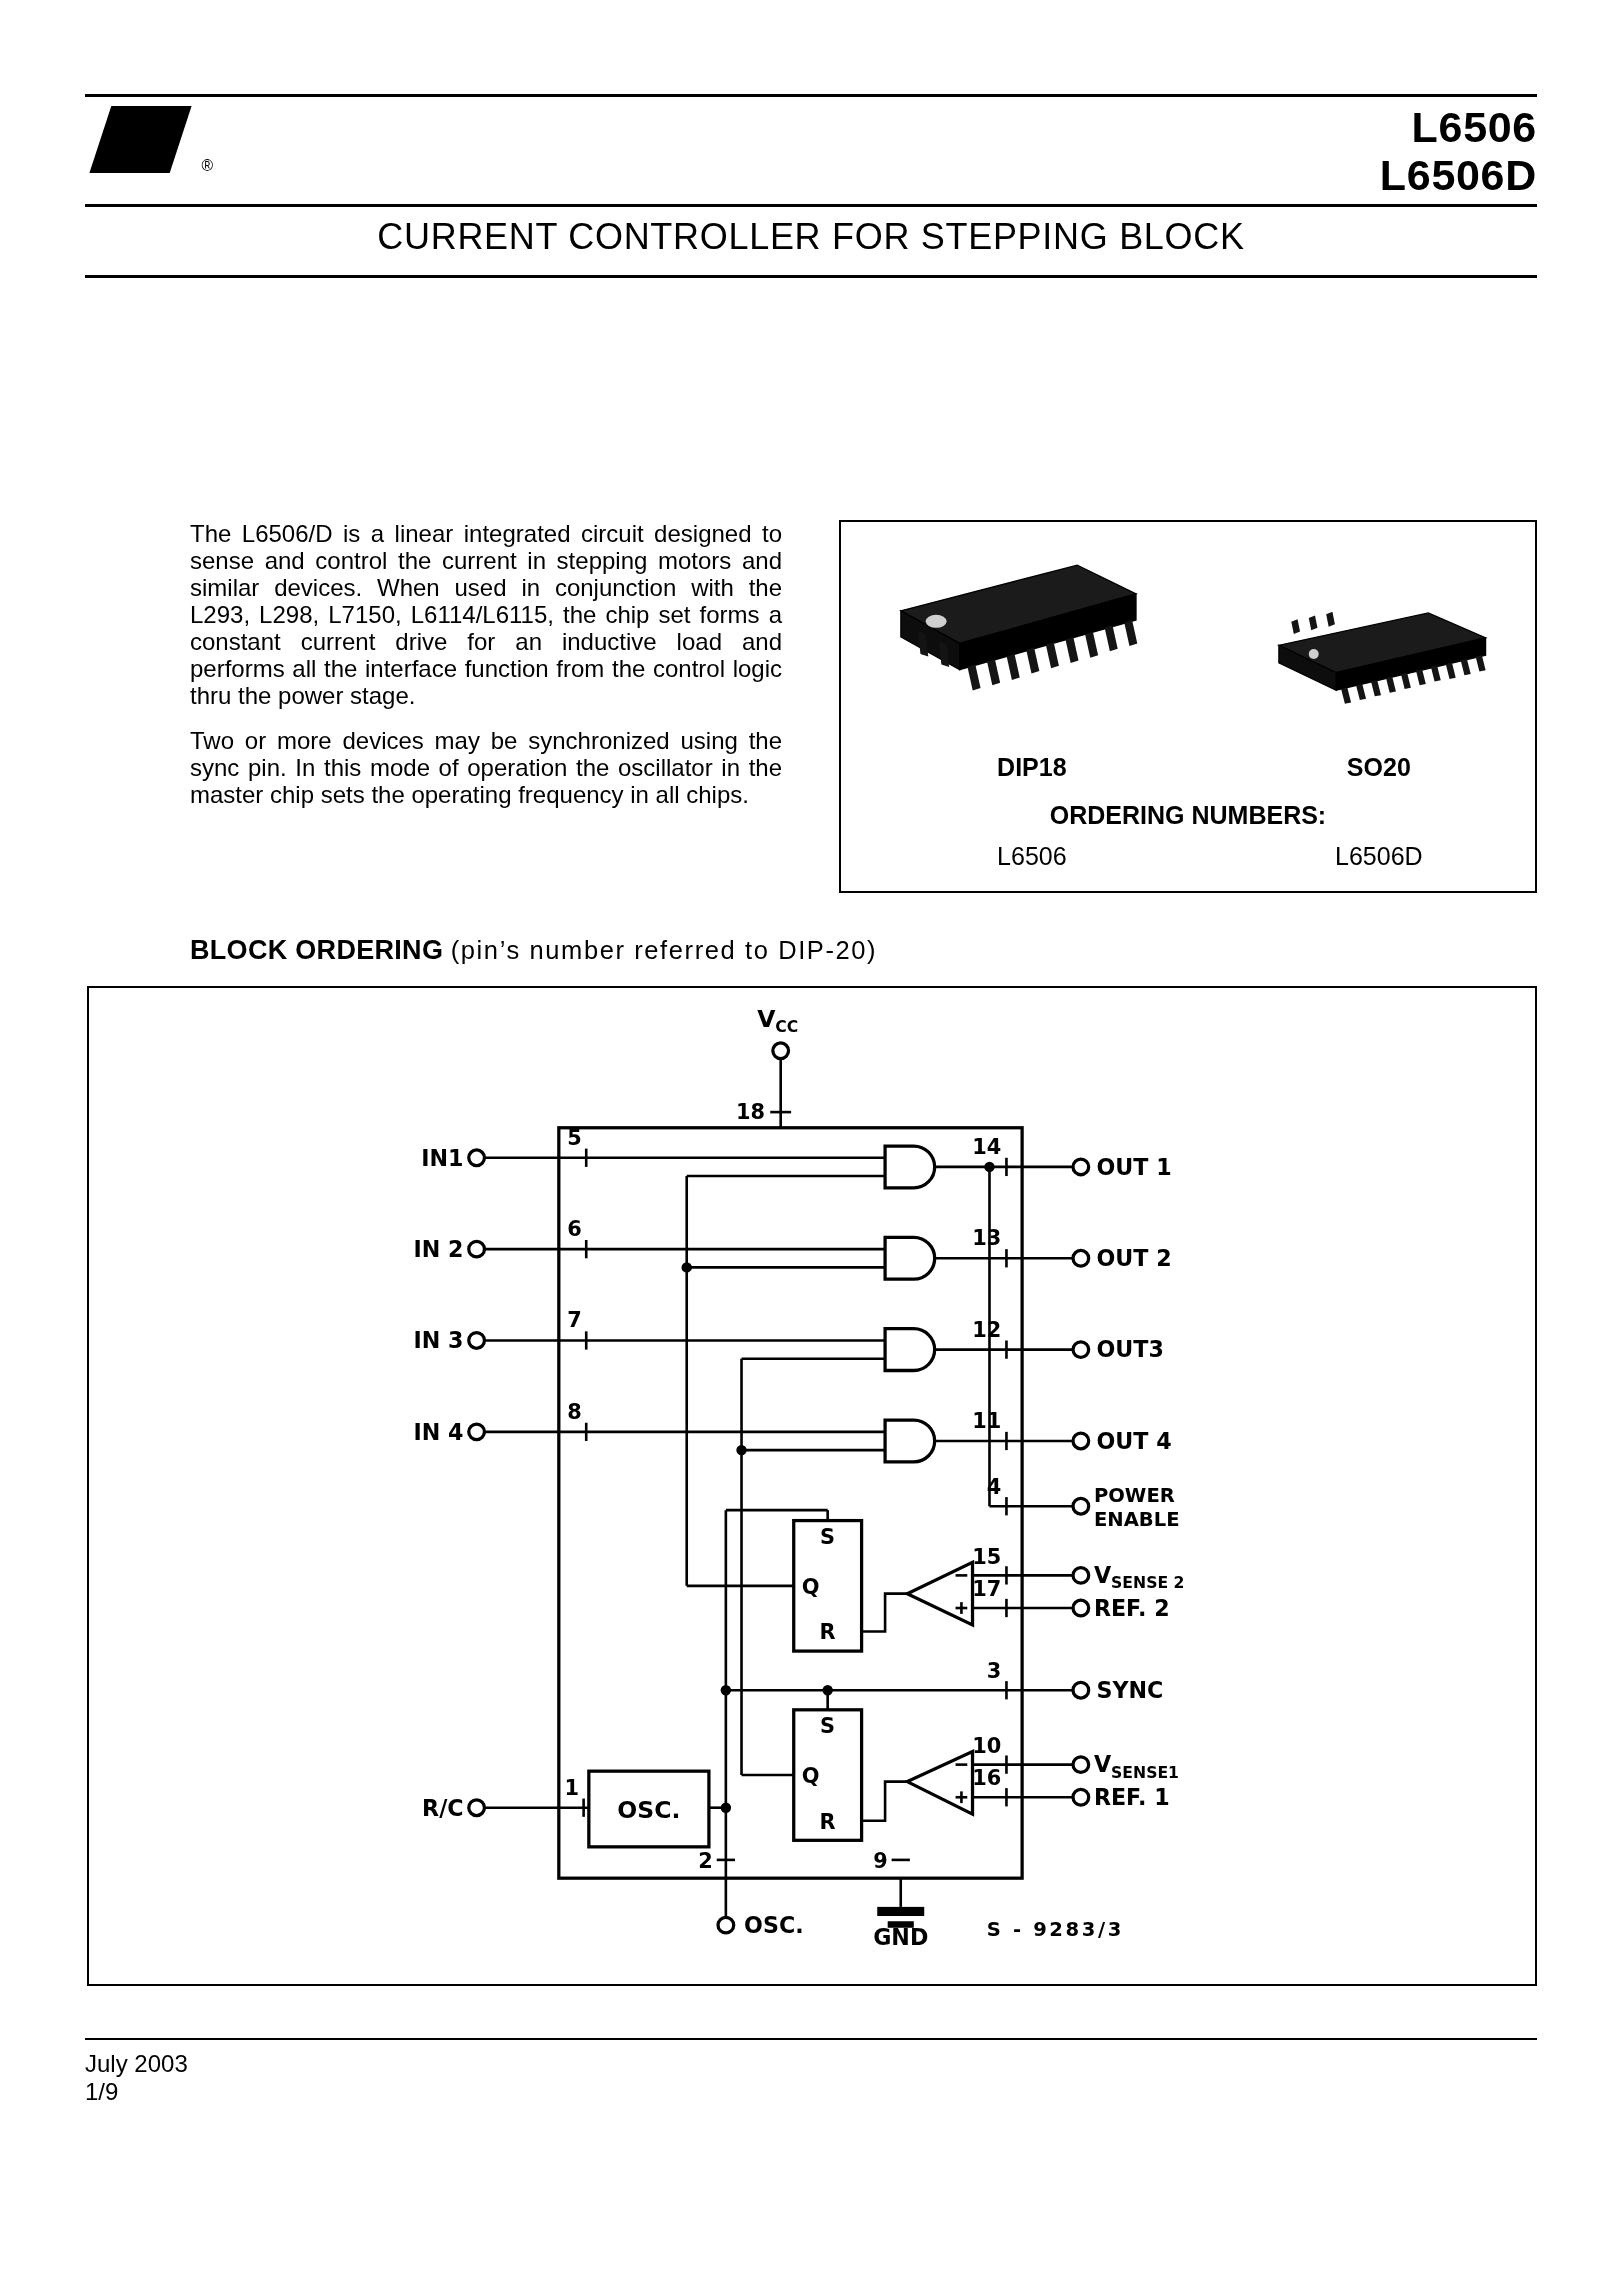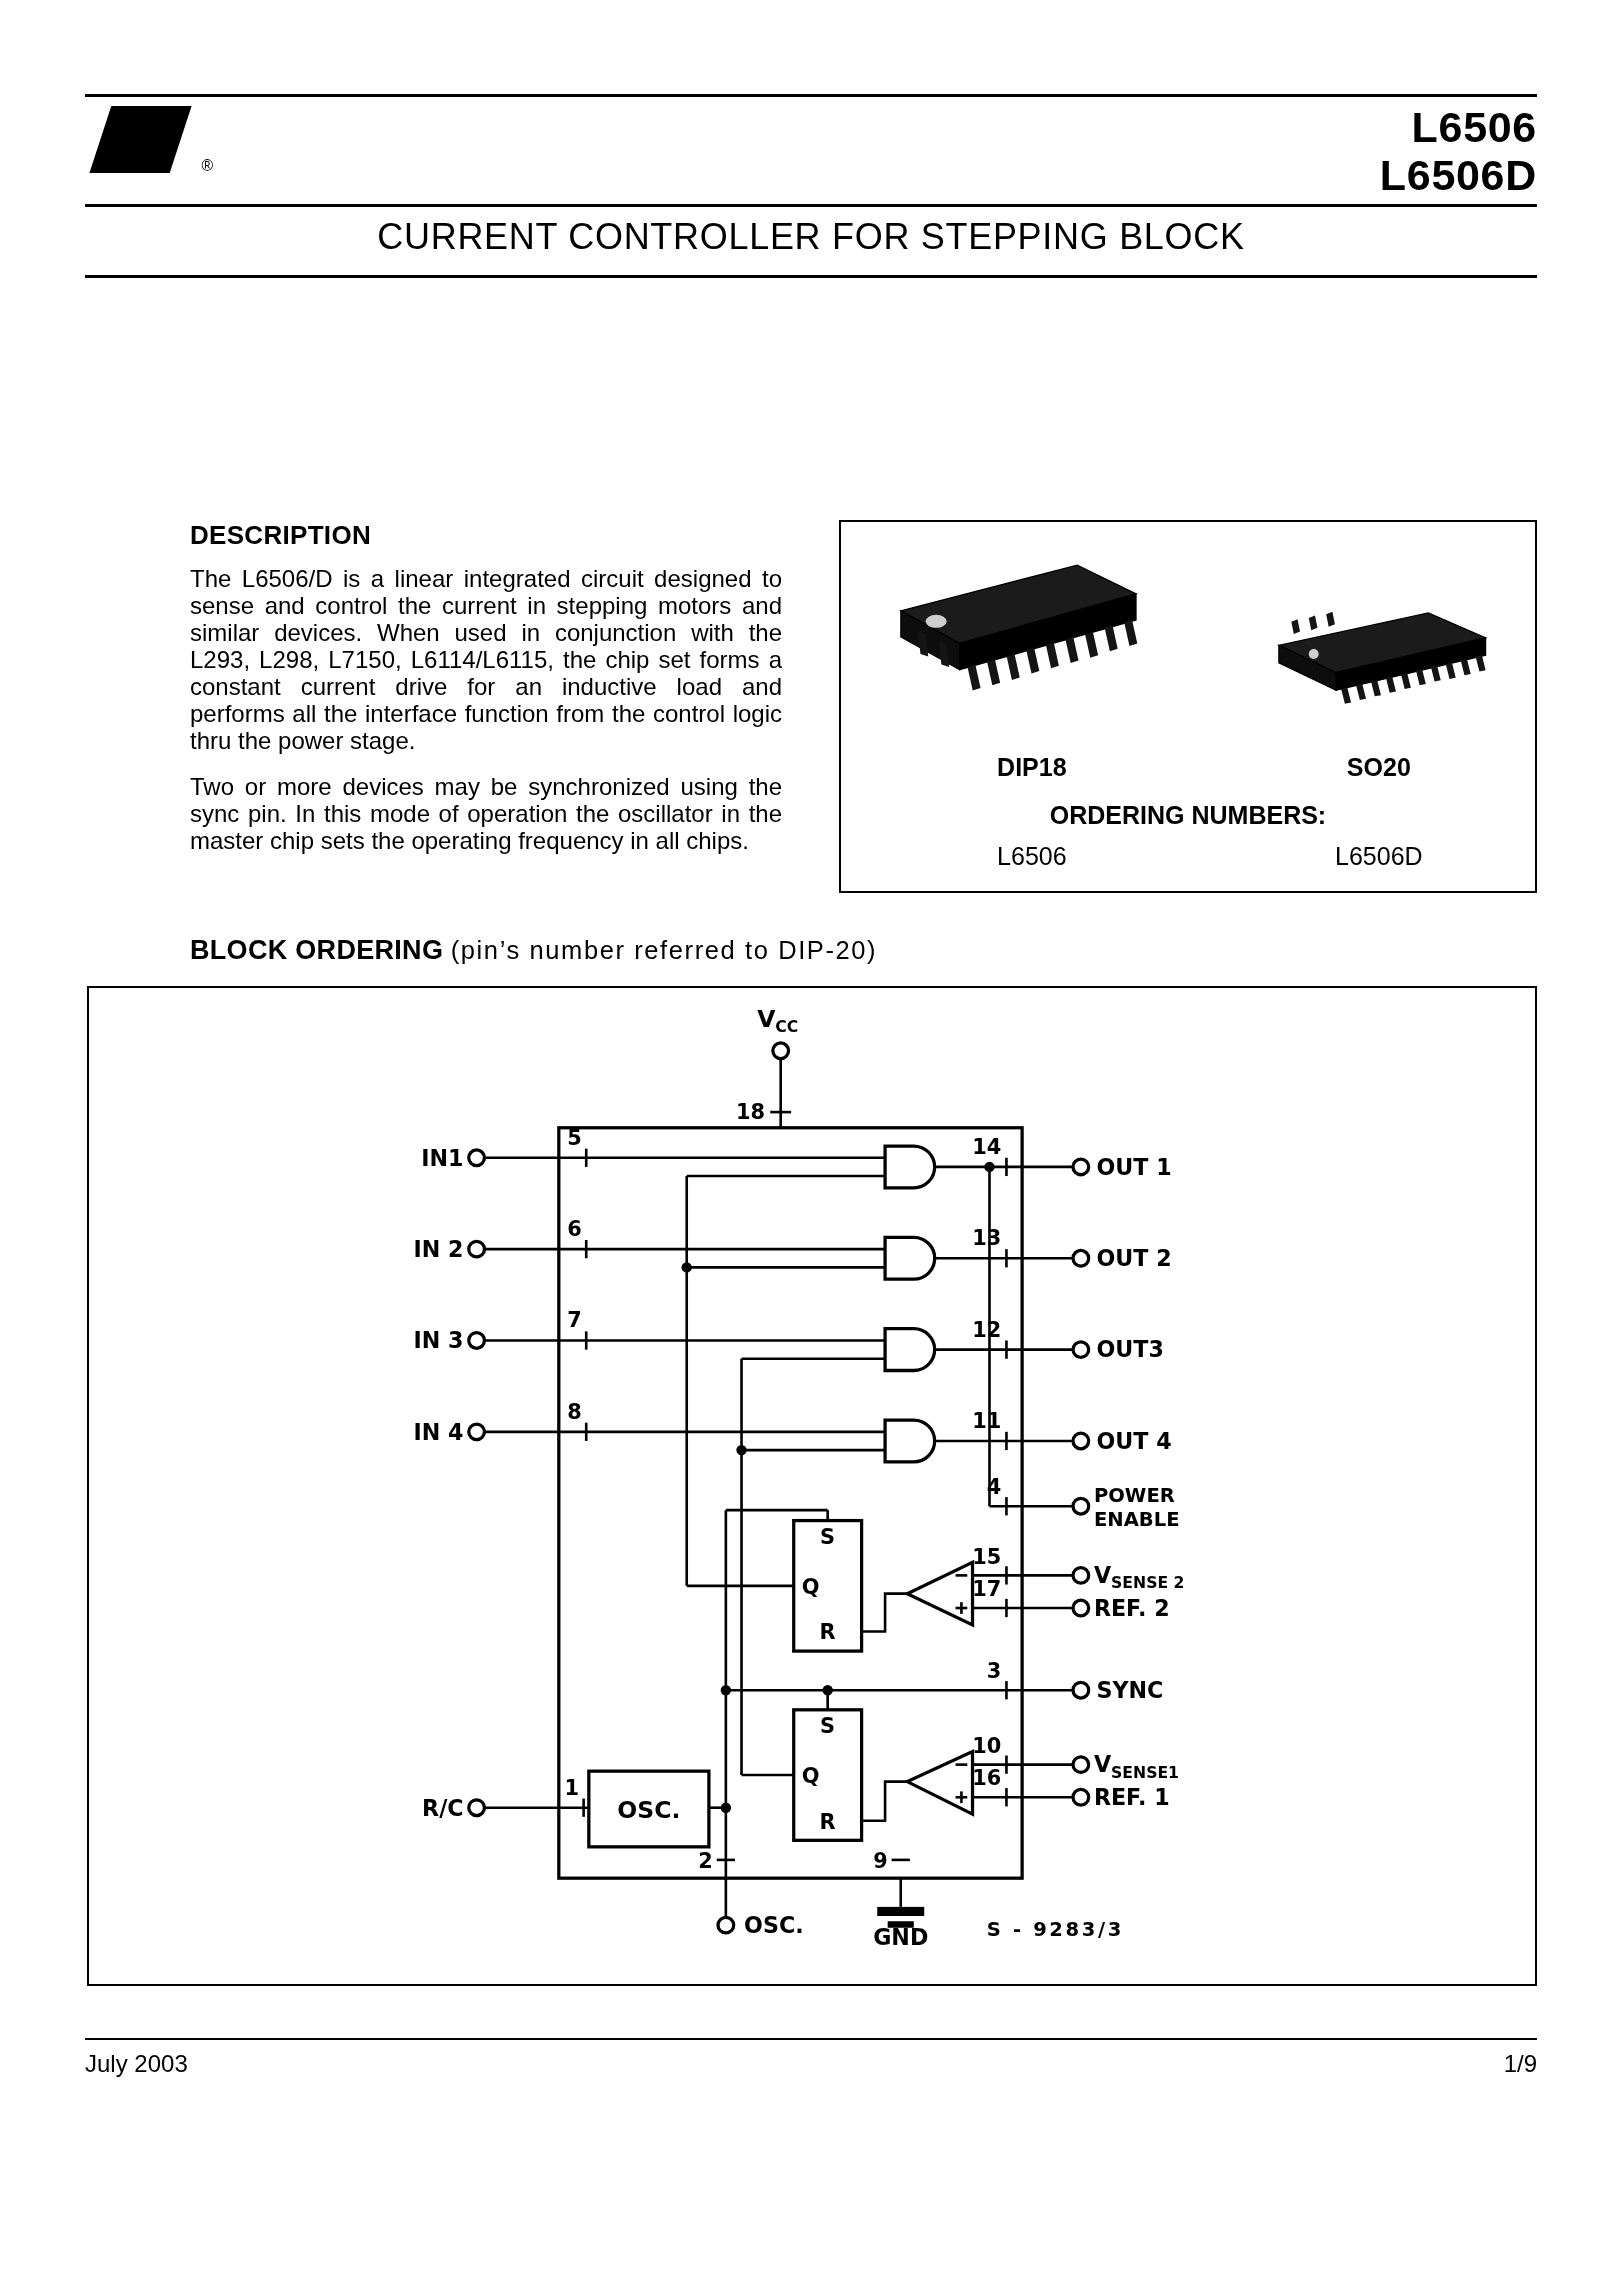--- a/index.html
+++ b/index.html
@@ -30,21 +30,21 @@
   .pkg-numbers div:last-child{width:45%;}
   
   .blk-heading{position:absolute;left:190px;top:935px;font-size:27px;}
   .blk-heading b{letter-spacing:0.3px;}
   .blk-heading span{font-weight:normal;font-size:25.5px;letter-spacing:1.6px;}
   .diagram-box{position:absolute;left:87px;right:85px;top:986px;height:1000px;border:2px solid #000;box-sizing:border-box;}
   .diagram-box svg{width:100%;height:100%;display:block;}
   svg text{font-family:"DejaVu Sans","Liberation Sans",sans-serif;font-weight:bold;fill:#000;}
   
   .footer-rule{top:2038px;height:2px;}
-  .footer{position:absolute;left:85px;right:85px;top:2050px;display:flex;justify-content:space-between;font-size:24px;}
+  .footer{position:absolute;left:85px;right:85px;top:2050px;display:flex;justify-content:space-between;font-size:24px;flex-direction:column;}
 </style>
 </head>
 <body>
 
 <div class="page">
 
   <div class="rule" style="top:94px"></div>
 
   <div class="header">
     <div class="logo-wrap">
@@ -59,21 +59,20 @@
       <div>L6506D</div>
     </div>
   </div>
 
   <div class="rule" style="top:204px"></div>
   <div class="doc-title">CURRENT CONTROLLER FOR STEPPING BLOCK</div>
   <div class="rule" style="top:275px"></div>
 
   <div class="desc-section">
     <div class="desc-col">
-      <div class="desc-heading">DESCRIPTION</div>
       <p>The L6506/D is a linear integrated circuit designed to sense and control the current in stepping motors and similar devices. When used in conjunction with the L293, L298, L7150, L6114/L6115, the chip set forms a constant current drive for an inductive load and performs all the interface function from the control logic thru the power stage.</p>
       <p>Two or more devices may be synchronized using the sync pin. In this mode of operation the oscillator in the master chip sets the operating frequency in all chips.</p>
     </div>
 
     <div class="pkg-box">
       <div class="pkg-drawings">
         <div class="pkg-cell-l">
           <svg viewBox="0 0 230 160" width="307" height="209">
             <g stroke="#000" stroke-width="1">
               <polygon points="15,55 150,20 195,42 60,80" fill="#1b1b1b"></polygon>

